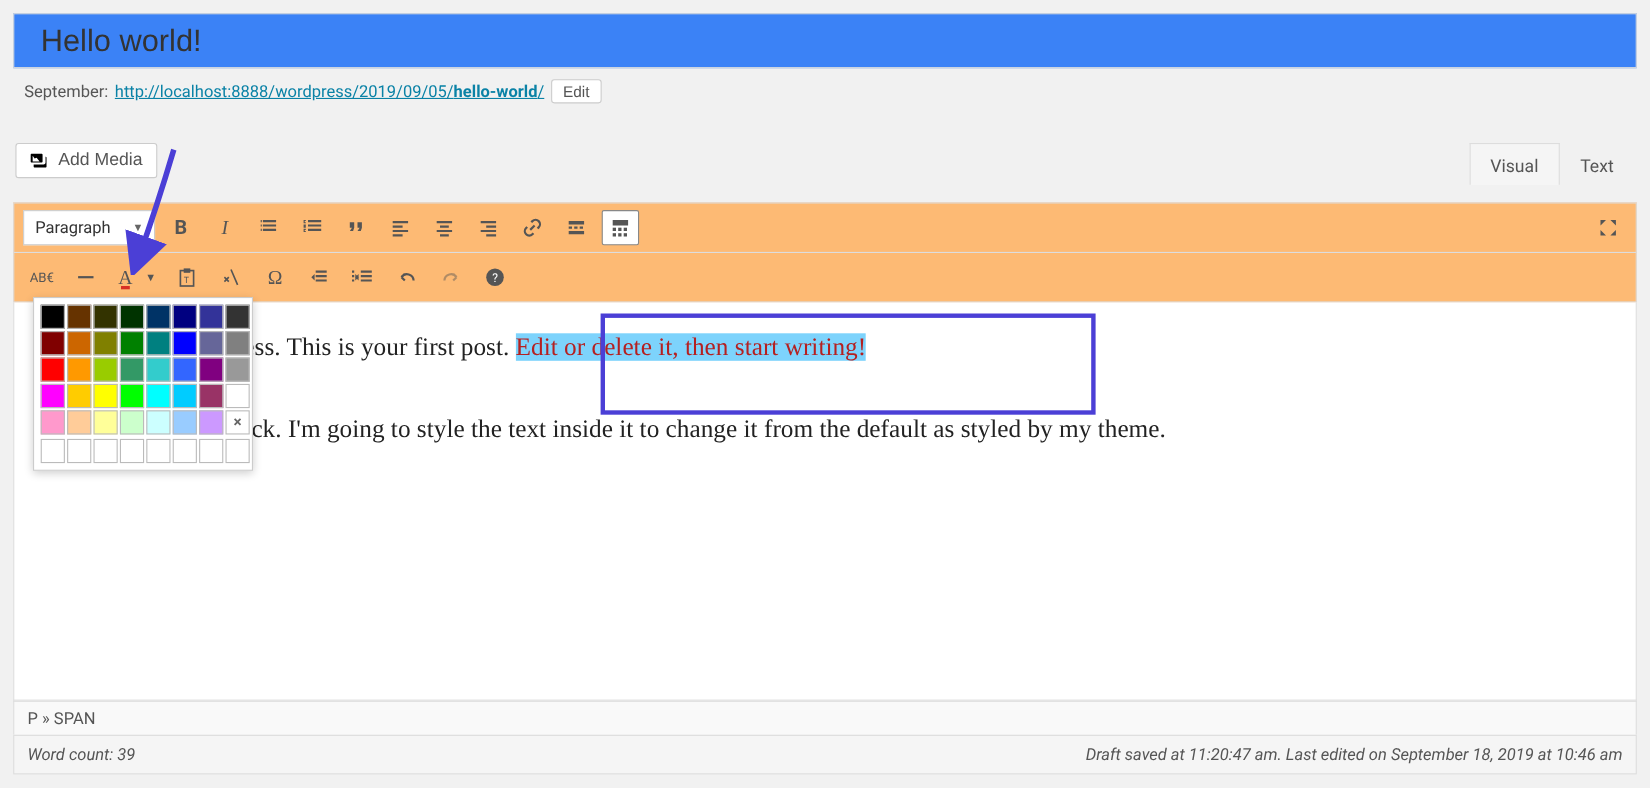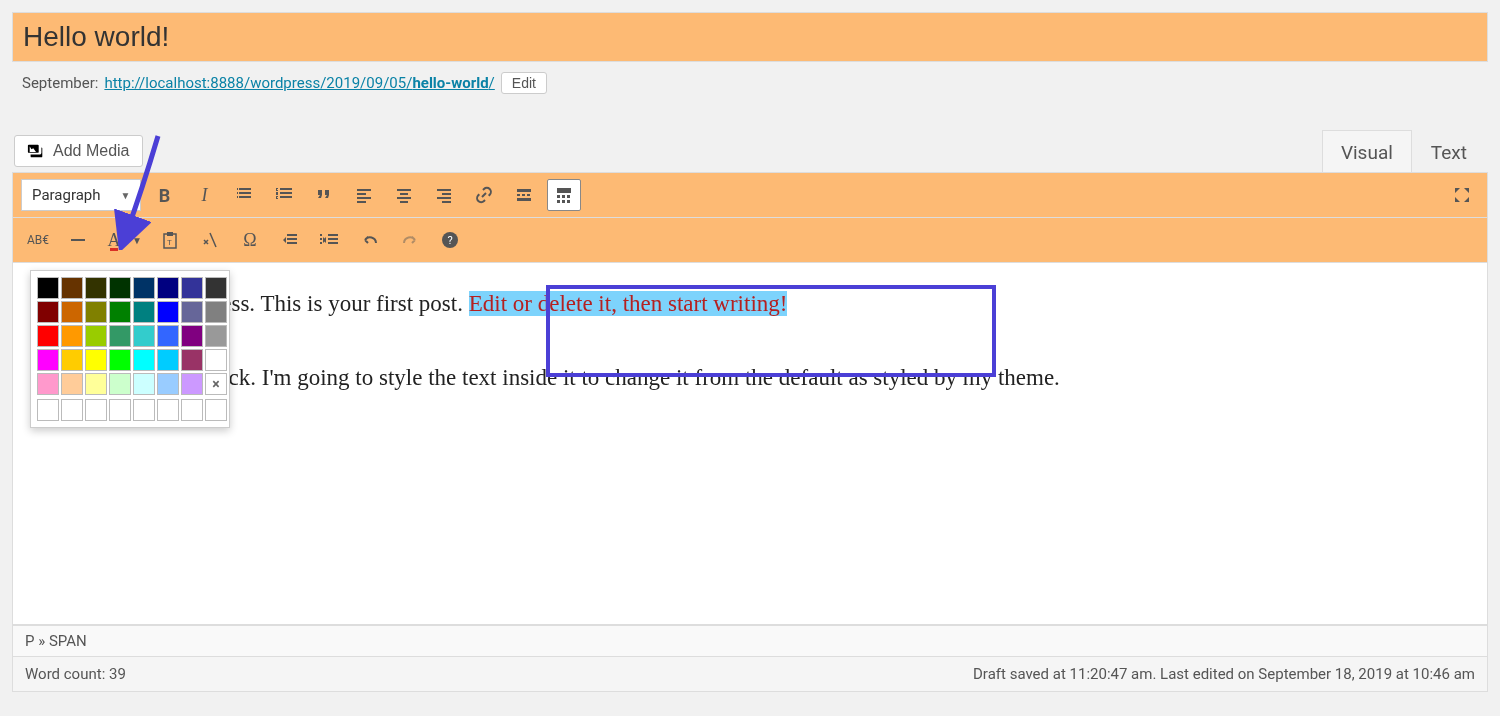--- a/index.html
+++ b/index.html
@@ -7,23 +7,23 @@
     font-family: -apple-system, BlinkMacSystemFont, "Segoe UI", Roboto, sans-serif;
     background: #f1f1f1;
     width: 1500px;
     height: 716px;
     overflow: hidden;
     padding: 12px 12px 0 12px;
     color: #333;
     position: relative;
   }
   .title-box {
-    background: #fdba74;
+    background: #3b82f6;
     border: 1px solid #ddd;
-    padding: 8px 10px;
+    padding: 8px 24px;
     font-size: 28px;
     font-weight: 400;
     color: #333;
     margin-bottom: 10px;
     width: 100%;
   }
   .permalink-row {
     display: flex;
     align-items: center;
     gap: 6px;
@@ -39,41 +39,41 @@
     border: 1px solid #ccc;
     border-radius: 3px;
     padding: 2px 10px;
     font-size: 14px;
     color: #555;
     cursor: pointer;
   }
   .media-row {
     display: flex;
     justify-content: space-between;
-    align-items: center;
-    margin-bottom: 0;
+    align-items: flex-start;
+    margin-bottom: 16px;
     padding: 0 2px;
   }
   .add-media-btn {
     background: #fff;
     border: 1px solid #ccc;
     border-radius: 3px;
     padding: 6px 12px;
     font-size: 16px;
     color: #555;
     display: inline-flex;
     align-items: center;
     gap: 8px;
     cursor: pointer;
   }
   .add-media-btn svg { width: 18px; height: 18px; }
   .editor-tabs { display: flex; }
   .editor-tab {
     padding: 10px 18px 8px 18px;
-    font-size: 19px;
+    font-size: 16px;
     color: #555;
     cursor: pointer;
     border: 1px solid transparent;
     border-bottom: none;
   }
   .editor-tab.active {
     background: #f5f5f5;
     border-color: #ddd;
     color: #555;
   }
@@ -146,20 +146,21 @@
   .para2 { margin-top: 48px; }
   .status-bar {
     border: 1px solid #ddd;
     border-top: 1px solid #ddd;
     background: #f5f5f5;
     padding: 8px 12px;
     font-size: 15px;
     color: #555;
     display: flex;
     justify-content: space-between;
+    font-style: italic;
   }
   .path-bar {
     border: 1px solid #ddd;
     border-bottom: none;
     background: #f9f9f9;
     padding: 6px 12px;
     font-size: 15px;
     color: #555;
   }
   

